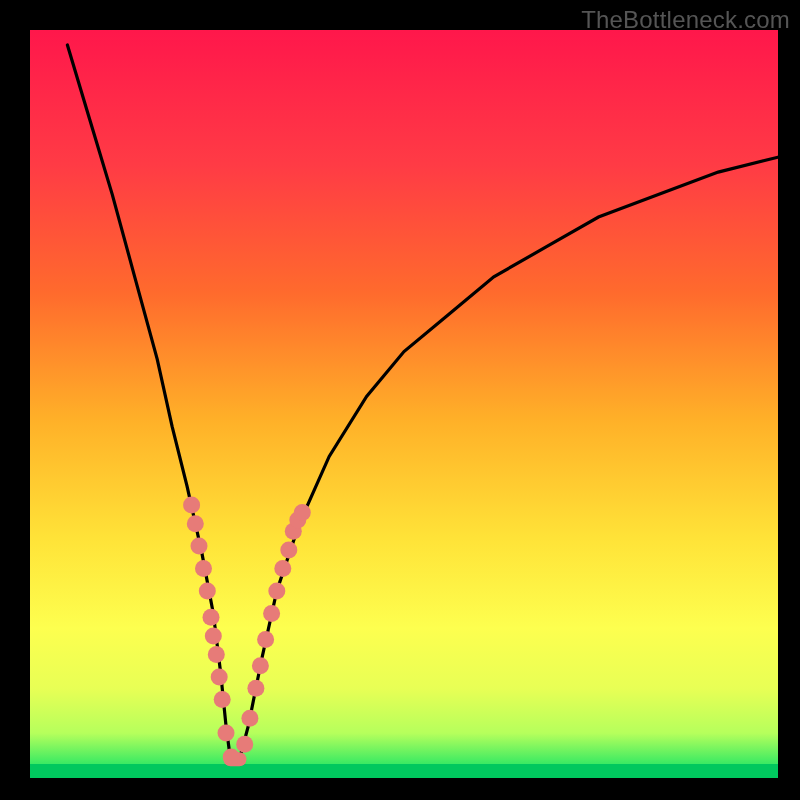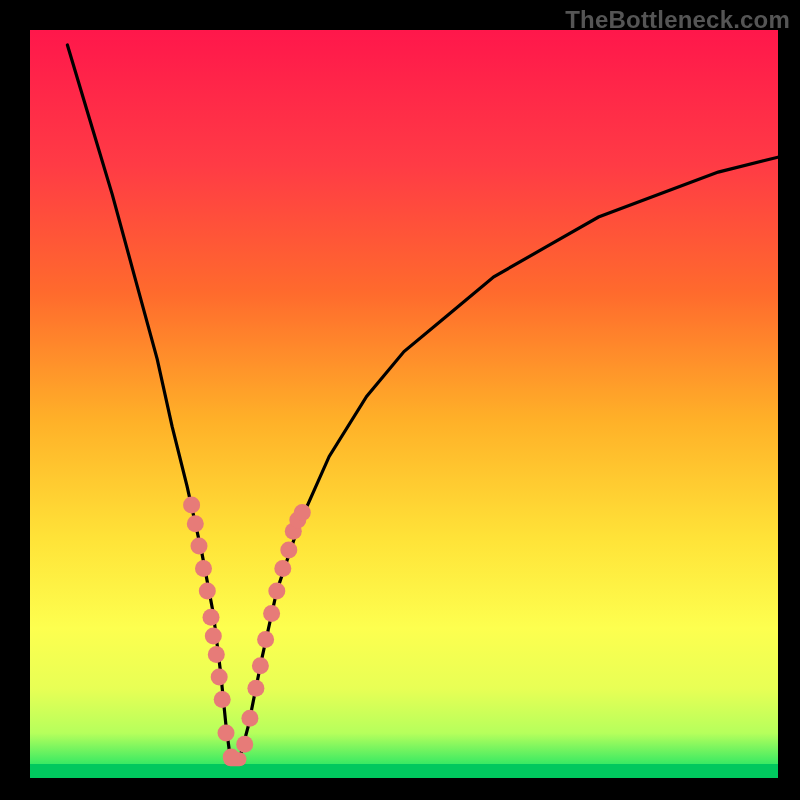--- a/index.html
+++ b/index.html
@@ -18,21 +18,21 @@
     width: 800px;
     height: 800px;
     background: #000;
   }
   .watermark {
     position: absolute;
     top: 6px;
     right: 10px;
     color: #555;
     font-size: 24px;
-    font-weight: 700;
+    font-weight: 400;
     letter-spacing: 0.2px;
     user-select: none;
   }
   svg {
     position: absolute;
     top: 0;
     left: 0;
   }
 </style>
 </head>

